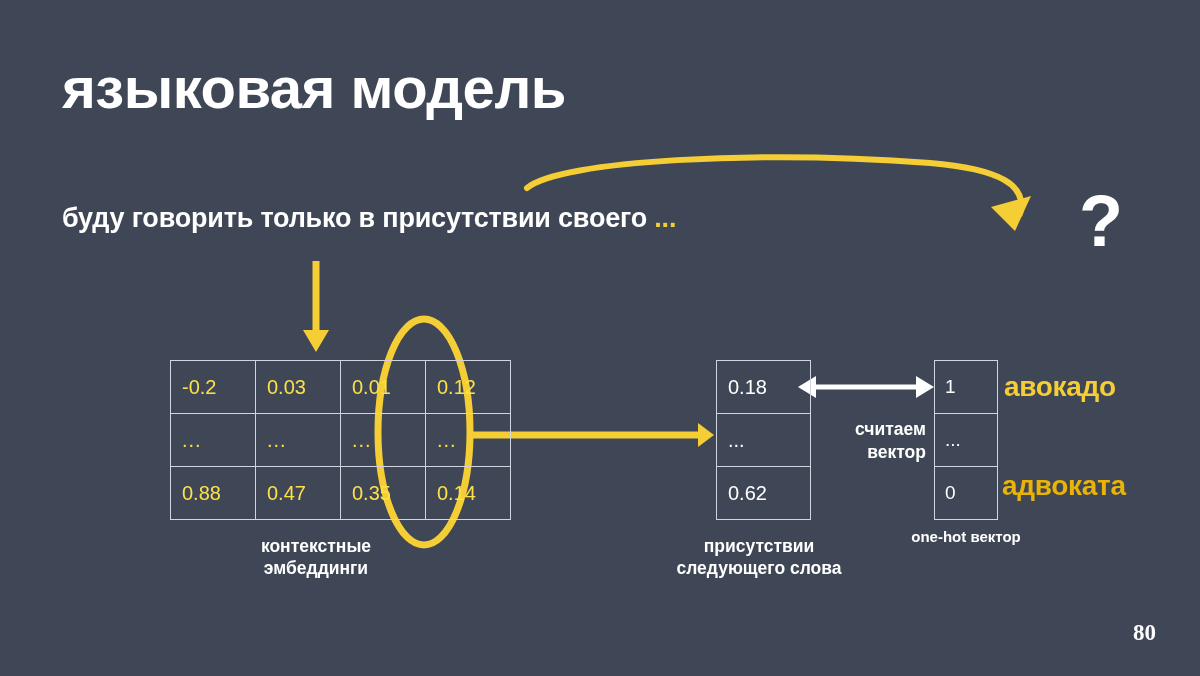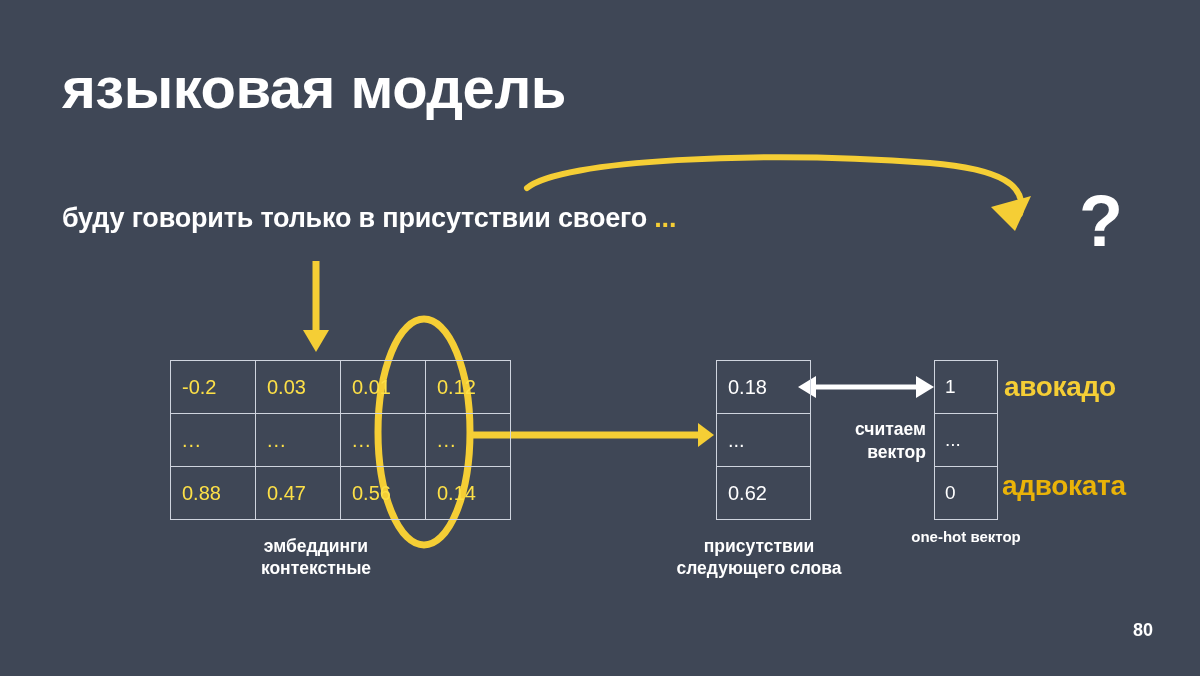--- a/index.html
+++ b/index.html
@@ -183,22 +183,23 @@
     top: 470px;
     color: #eab308;
   }
 
   
   .page-number {
     position: absolute;
     left: 1133px;
     top: 620px;
     color: #ffffff;
-    font-size: 18px;
-    font-weight: bold;
+    font-size: 23px;
+    font-weight: bold;
+    font-family: Liberation Serif, serif;
   }
 </style>
 </head>
 <body>
 
 <div class="slide">
 
   <div class="title">языковая модель</div>
 
   <div class="sentence">
@@ -243,29 +244,29 @@
     </tr>
     <tr>
       <td class="dots">...</td>
       <td class="dots">...</td>
       <td class="dots">...</td>
       <td class="dots">...</td>
     </tr>
     <tr>
       <td>0.88</td>
       <td>0.47</td>
-      <td>0.56</td>
+      <td>0.35</td>
       <td>0.14</td>
     </tr>
   </tbody>
     </table>
 
   <div class="caption caption-embeddings">
+    <div>контекстные</div>
     <div>эмбеддинги</div>
-    <div>контекстные</div>
   </div>
 
   <table class="probcol">
     <tbody>
         <tr>
       <td>0.18</td>
     </tr>
     <tr>
       <td>...</td>
     </tr>

